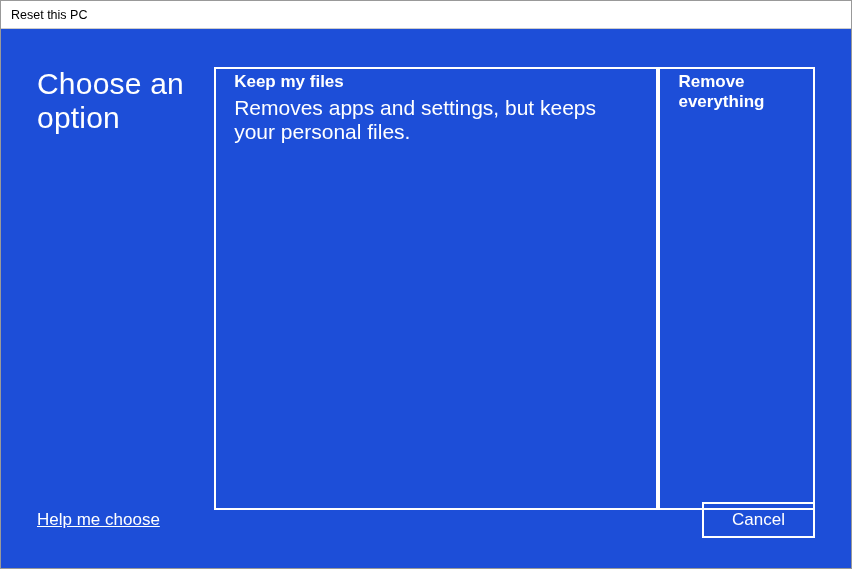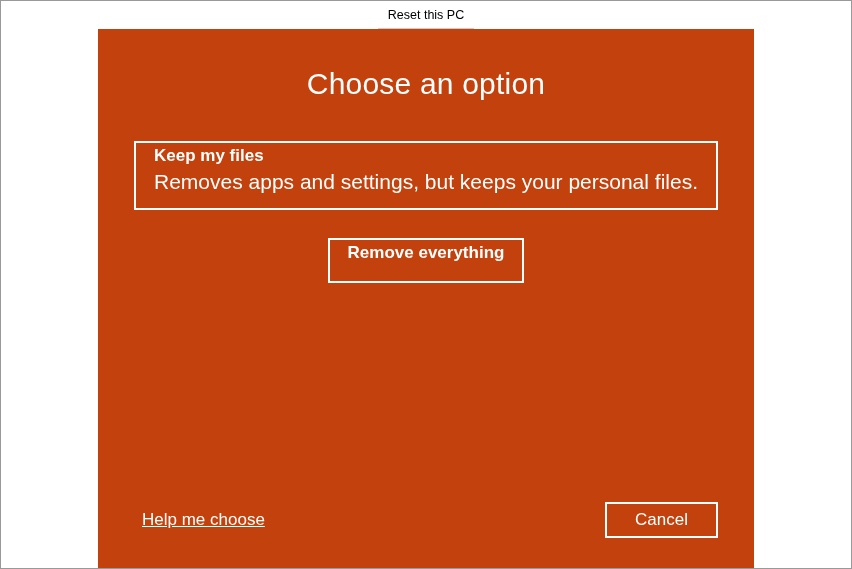--- a/index.html
+++ b/index.html
@@ -1,19 +1,18 @@
 <!DOCTYPE html>
 <html><head>
   <meta charset="utf-8">
   <style>
     * {
       margin: 0;
       padding: 0;
       box-sizing: border-box;
-      align-items: center;
     }
     body {
       font-family: "Segoe UI", Tahoma, sans-serif;
       background: #fff;
       width: 852px;
       height: 569px;
       overflow: hidden;
     }
     .window {
       width: 852px;
@@ -27,24 +26,24 @@
       background: #fff;
       border-bottom: 1px solid #ccc;
       display: flex;
       align-items: center;
       padding: 0 10px;
       font-size: 12.5px;
       color: #000;
     }
     .content {
       flex: 1;
-      background: #c2410c;
+      background: #1d4ed8;
       padding: 38px 36px 30px 36px;
       display: flex;
-      flex-direction: column;
+      flex-direction: row;
       position: relative;
     }
     .heading {
       color: #fff;
       font-size: 30px;
       font-weight: 300;
       margin-bottom: 40px;
       letter-spacing: 0.2px;
     }
     .option {
@@ -59,21 +58,21 @@
       font-weight: 600;
       margin-bottom: 4px;
     }
     .option-desc {
       font-size: 21px;
       font-weight: 300;
     }
     .footer {
       position: absolute;
       bottom: 30px;
-      left: 44px;
+      left: 36px;
       right: 36px;
       display: flex;
       justify-content: space-between;
       align-items: center;
     }
     .help-link {
       color: #fff;
       font-size: 17px;
       text-decoration: underline;
       cursor: pointer;

